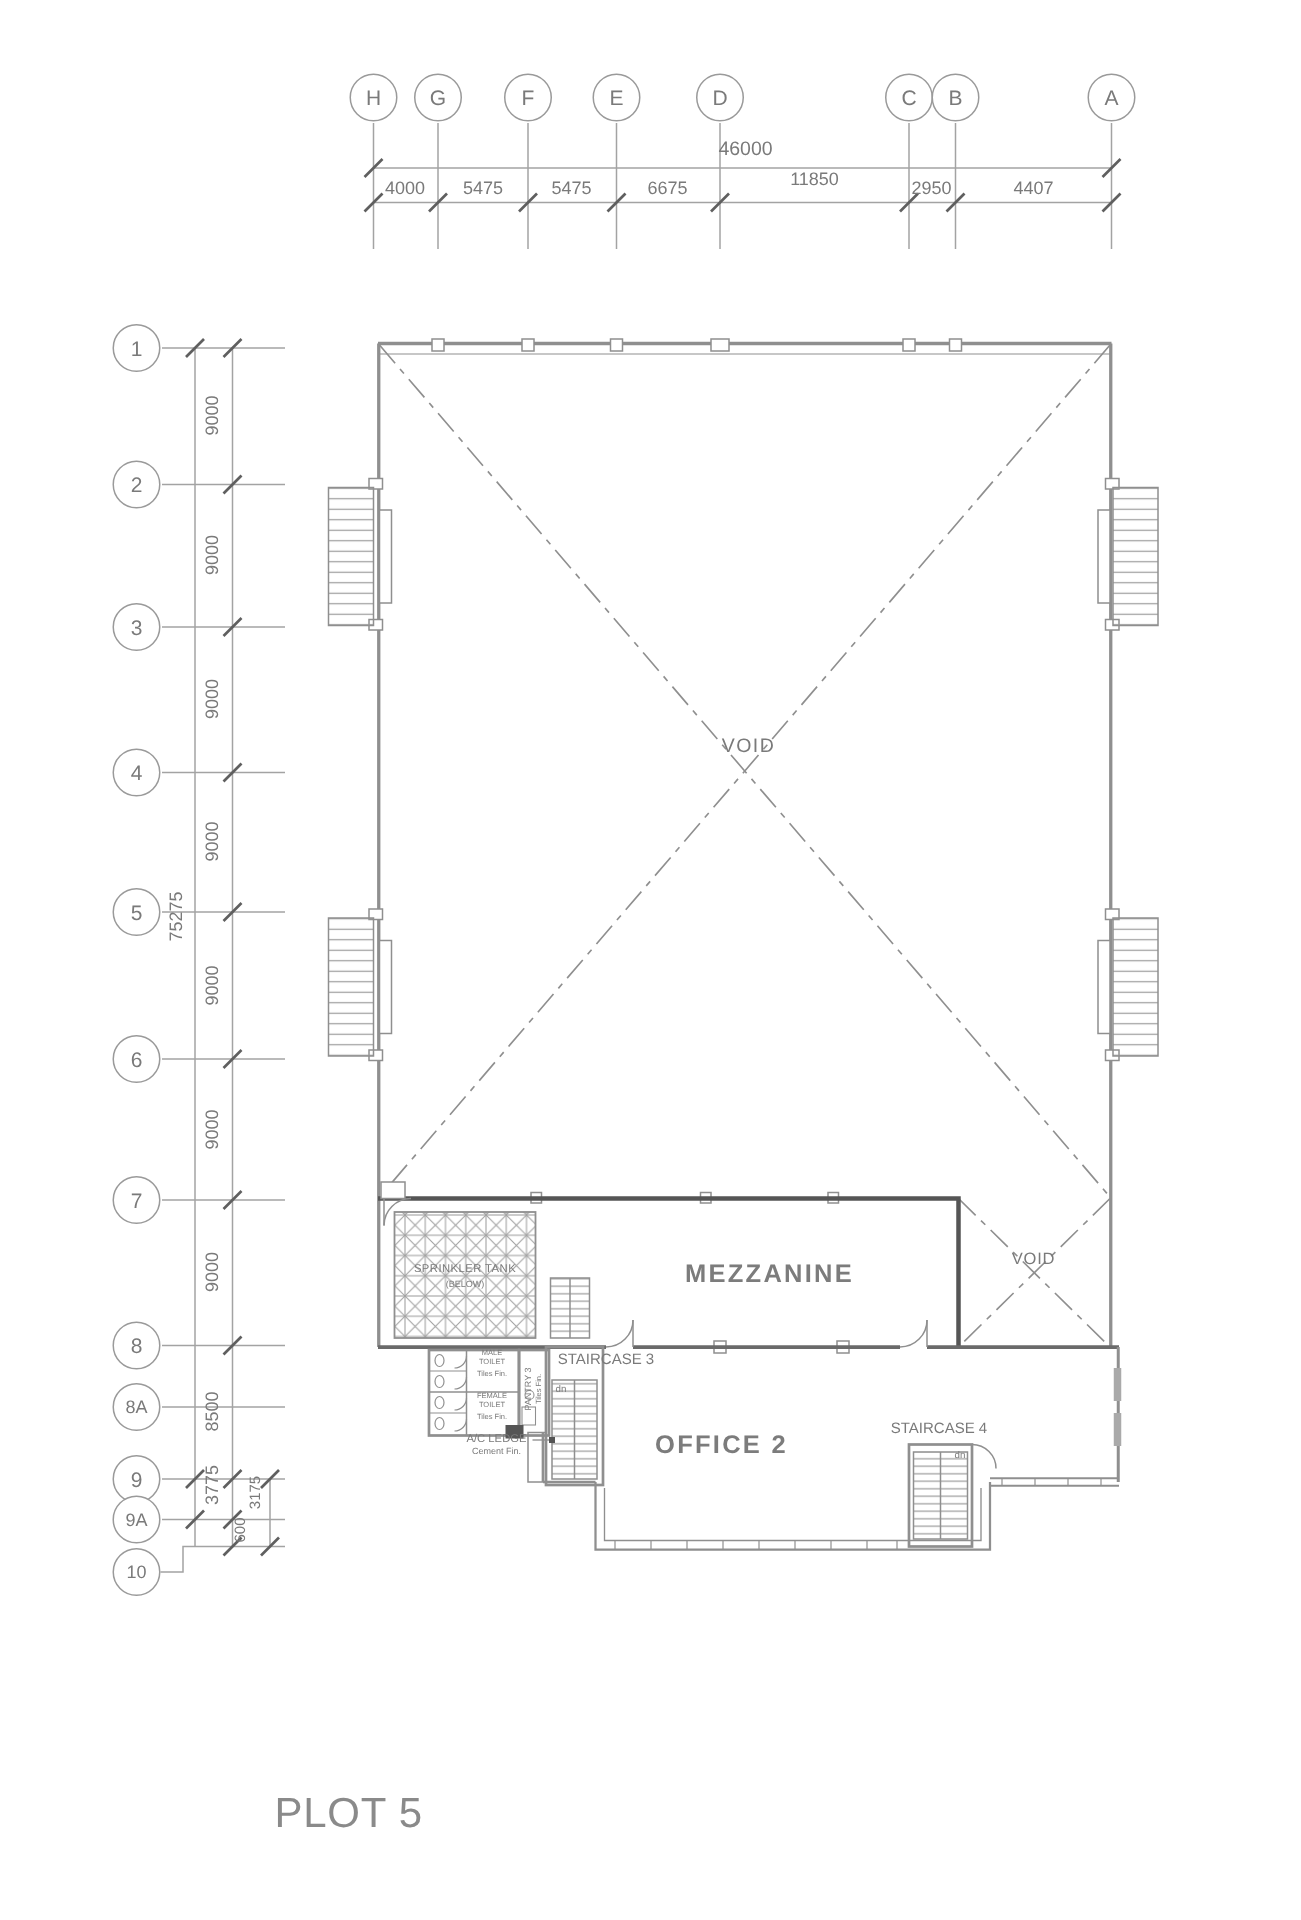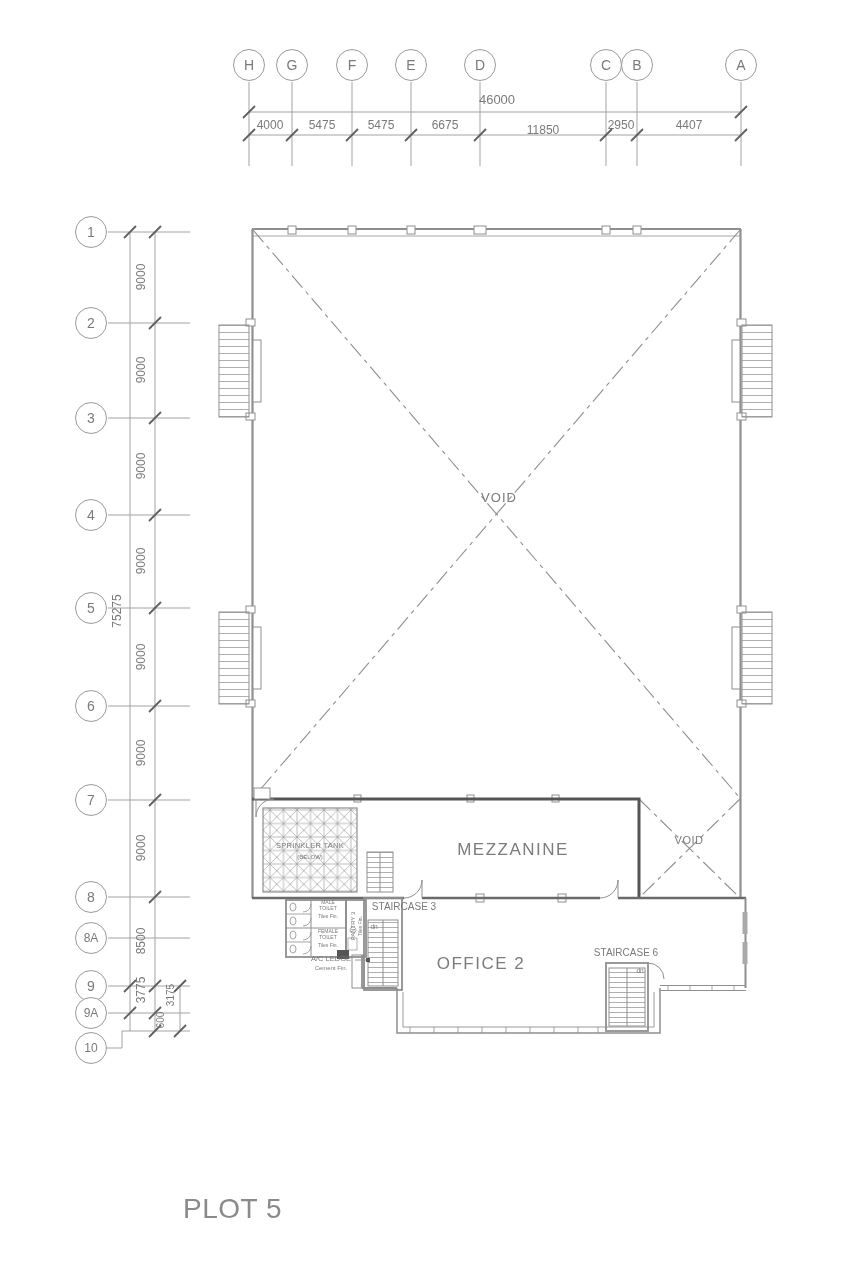--- a/index.html
+++ b/index.html
@@ -8,21 +8,21 @@
   svg{position:absolute;left:0;top:0;}
   .lb{position:absolute;color:#7a7a7a;transform:translate(-50%,-50%);
       white-space:nowrap;line-height:1;}
   .vlb{position:absolute;color:#7a7a7a;transform:translate(-50%,-50%) rotate(-90deg);
       white-space:nowrap;line-height:1;}
   .bub{position:absolute;width:30px;height:30px;border:1.3px solid #9a9a9a;border-radius:50%;
        background:#fff;color:#7a7a7a;display:flex;align-items:center;justify-content:center;
        font-size:14px;transform:translate(-50%,-50%);}
   .bub.sm{font-size:12px;}
   .dim{font-size:12px;}
-  .room-big{font-size:17px;letter-spacing:1.5px;color:#7c7c7c;}
+  .room-big{font-size:17px;letter-spacing:1.5px;color:#7c7c7c;font-weight:bold;}
   .void-main{font-size:13px;letter-spacing:1px;}
   .void-sm{font-size:11px;letter-spacing:.5px;}
   .stair{font-size:10px;}
   .tiny{font-size:5px;line-height:1.15;text-align:center;}
   .tank1{font-size:7.5px;letter-spacing:.3px;}
   .tank2{font-size:6px;}
   .dn{font-size:6.5px;}
   .acl1{font-size:7.5px;}
   .acl2{font-size:6px;}
   .title{position:absolute;color:#8a8a8a;font-size:28px;letter-spacing:.5px;line-height:1.15;}
@@ -306,21 +306,21 @@
     </div>
   <div class="bub sm" style="left:91px;top:1048px">
       <span>10</span>
     </div>
 
   <div class="lb dim" style="left:497px;top:99px;font-size:13px">46000</div>
   <div class="lb dim" style="left:270px;top:125px">4000</div>
   <div class="lb dim" style="left:322px;top:125px">5475</div>
   <div class="lb dim" style="left:381px;top:125px">5475</div>
   <div class="lb dim" style="left:445px;top:125px">6675</div>
-  <div class="lb dim" style="left:543px;top:130px">11850</div>
+  <div class="lb dim" style="left:543px;top:119px">11850</div>
   <div class="lb dim" style="left:621px;top:125px">2950</div>
   <div class="lb dim" style="left:689px;top:125px">4407</div>
 
   <div class="vlb dim" style="left:141px;top:277px">9000</div>
   <div class="vlb dim" style="left:141px;top:370px">9000</div>
   <div class="vlb dim" style="left:141px;top:466px">9000</div>
   <div class="vlb dim" style="left:141px;top:561px">9000</div>
   <div class="vlb dim" style="left:141px;top:657px">9000</div>
   <div class="vlb dim" style="left:141px;top:753px">9000</div>
   <div class="vlb dim" style="left:141px;top:848px">9000</div>
@@ -330,21 +330,21 @@
   <div class="vlb" style="left:171px;top:995px;font-size:10px">3175</div>
   <div class="vlb dim" style="left:117px;top:611px">75275</div>
 
   <div class="lb void-main" style="left:499px;top:497px">VOID</div>
   <div class="lb void-sm" style="left:689px;top:840px">VOID</div>
   <div class="lb room-big" style="left:513px;top:849px">MEZZANINE</div>
   <div class="lb room-big" style="left:481px;top:963px">OFFICE 2</div>
   <div class="lb tank1" style="left:310px;top:846px">SPRINKLER TANK</div>
   <div class="lb tank2" style="left:310px;top:857px">(BELOW)</div>
   <div class="lb stair" style="left:404px;top:907px">STAIRCASE 3</div>
-  <div class="lb stair" style="left:626px;top:953px">STAIRCASE 6</div>
+  <div class="lb stair" style="left:626px;top:953px">STAIRCASE 4</div>
   <div class="lb dn" style="left:374px;top:927px">dn</div>
   <div class="lb dn" style="left:640px;top:971px">dn</div>
   <div class="vlb" style="left:353px;top:926px;font-size:6px">PANTRY 3</div>
   <div class="vlb" style="left:360px;top:926px;font-size:5px">Tiles Fin.</div>
   <div class="lb tiny" style="left:328px;top:906px;width:30px;white-space:normal">MALE TOILET</div>
   <div class="lb tiny" style="left:328px;top:917px">Tiles Fin.</div>
   <div class="lb tiny" style="left:328px;top:935px;width:30px;white-space:normal">FEMALE TOILET</div>
   <div class="lb tiny" style="left:328px;top:946px">Tiles Fin.</div>
   <div class="lb acl1" style="left:331px;top:959px">A/C LEDGE</div>
   <div class="lb acl2" style="left:331px;top:968px">Cement Fin.</div>

